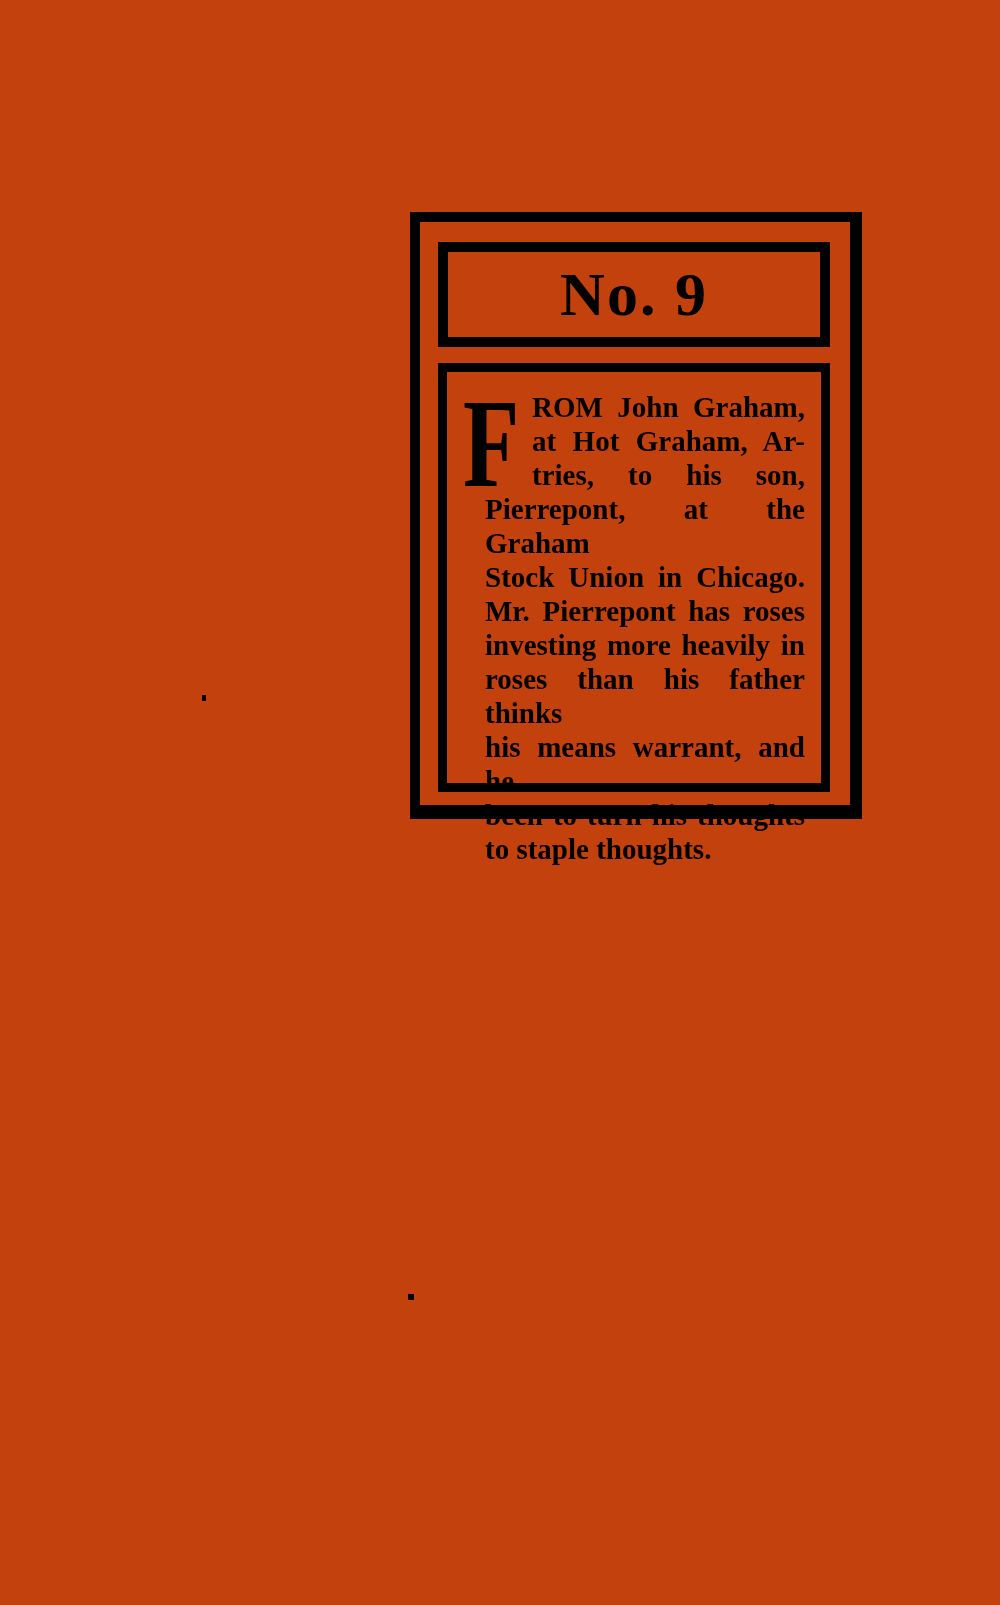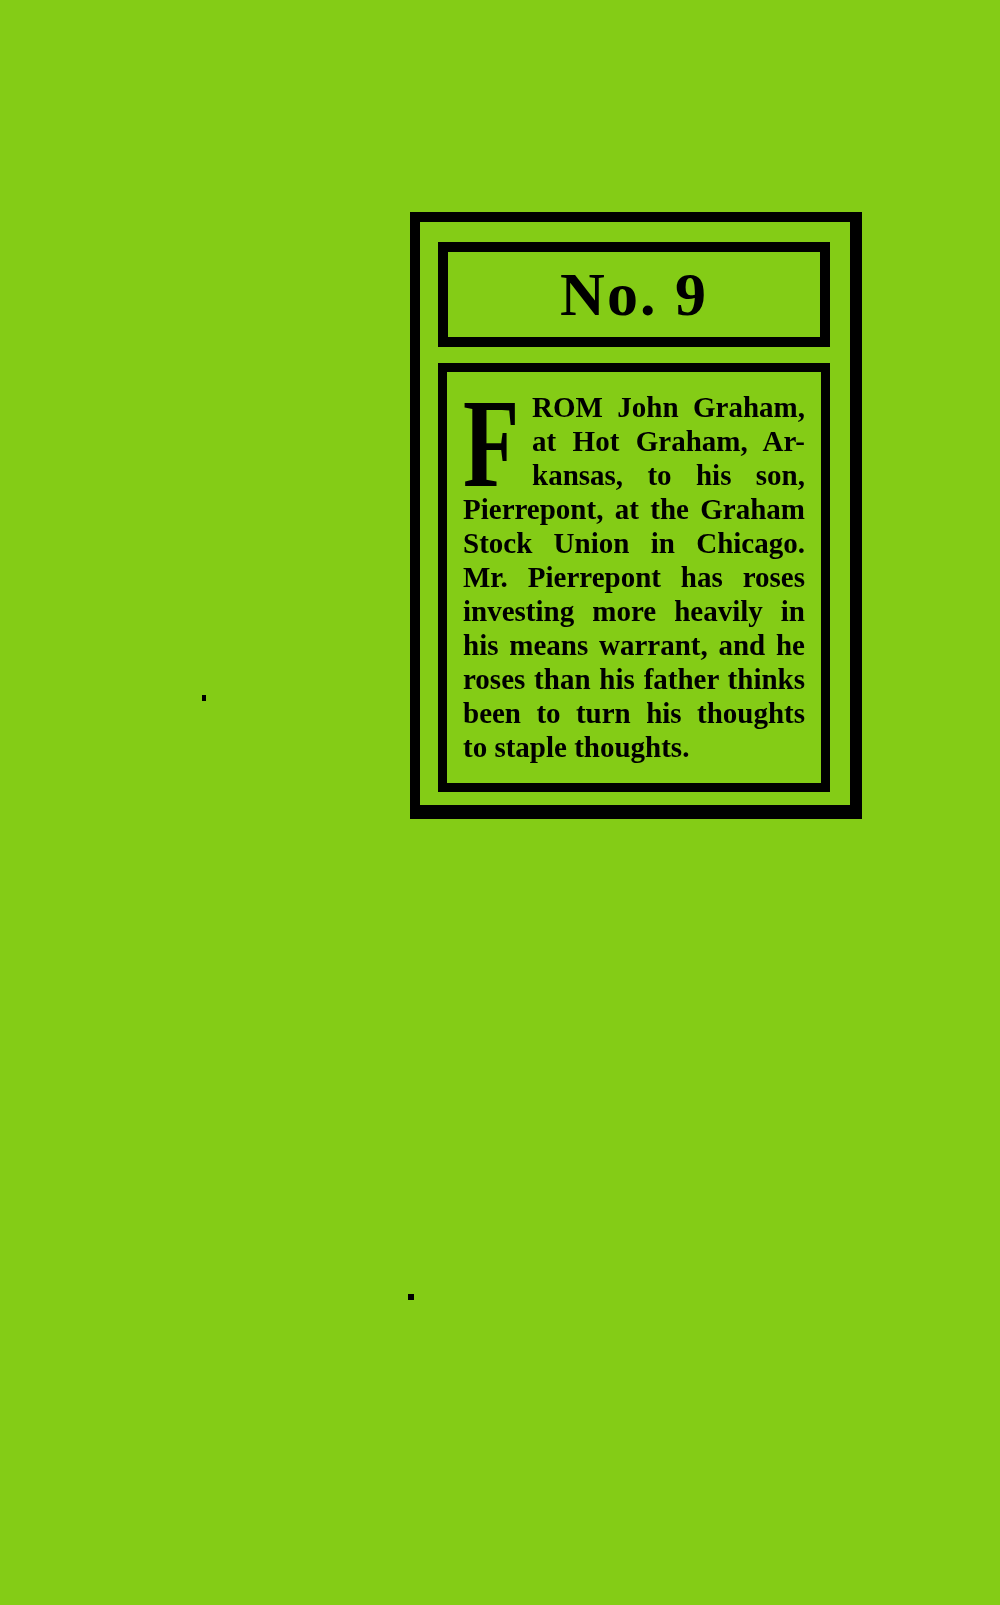--- a/index.html
+++ b/index.html
@@ -4,21 +4,21 @@
 <style>
   html, body {
     margin: 0;
     padding: 0;
     background: #ffffff;
   }
   .page {
     position: relative;
     width: 1000px;
     height: 1605px;
-    background: #84cc16;
+    background: #c2410c;
     color: #000000;
     font-family: "Liberation Serif", "DejaVu Serif", serif;
     overflow: hidden;
   }
 
   
   .frame {
     position: absolute;
     left: 410px;
     top: 212px;
@@ -71,20 +71,21 @@
     line-height: 86px;
     font-weight: bold;
     transform: scaleX(0.72);
     transform-origin: left center;
     overflow: visible;
   }
   .tline {
     text-align: justify;
     text-align-last: justify;
     white-space: normal;
+    margin-left: 22px;
   }
   .tline:last-child {
     text-align-last: left;
   }
 
   
   .speck {
     position: absolute;
     background: #000000;
   }
@@ -101,27 +102,27 @@
     <div class="numbox">
       <span class="numlabel">No. 9</span>
     </div>
 
     <div class="textbox">
       <div class="summary">
         <span class="dropcap">F</span>
         <div>
             <div class="tline">ROM John Graham,</div>
             <div class="tline">at Hot Graham, Ar-</div>
-            <div class="tline">kansas, to his son,</div>
+            <div class="tline">tries, to his son,</div>
             <div class="tline">Pierrepont, at the Graham</div>
             <div class="tline">Stock Union in Chicago.</div>
             <div class="tline">Mr. Pierrepont has roses</div>
             <div class="tline">investing more heavily in</div>
+            <div class="tline">roses than his father thinks</div>
             <div class="tline">his means warrant, and he</div>
-            <div class="tline">roses than his father thinks</div>
             <div class="tline">been to turn his thoughts</div>
             <div class="tline">to staple thoughts.</div>
           </div>
       </div>
     </div>
 
   </div>
 
   <span class="speck speck-1"></span>
   <span class="speck speck-2"></span>

